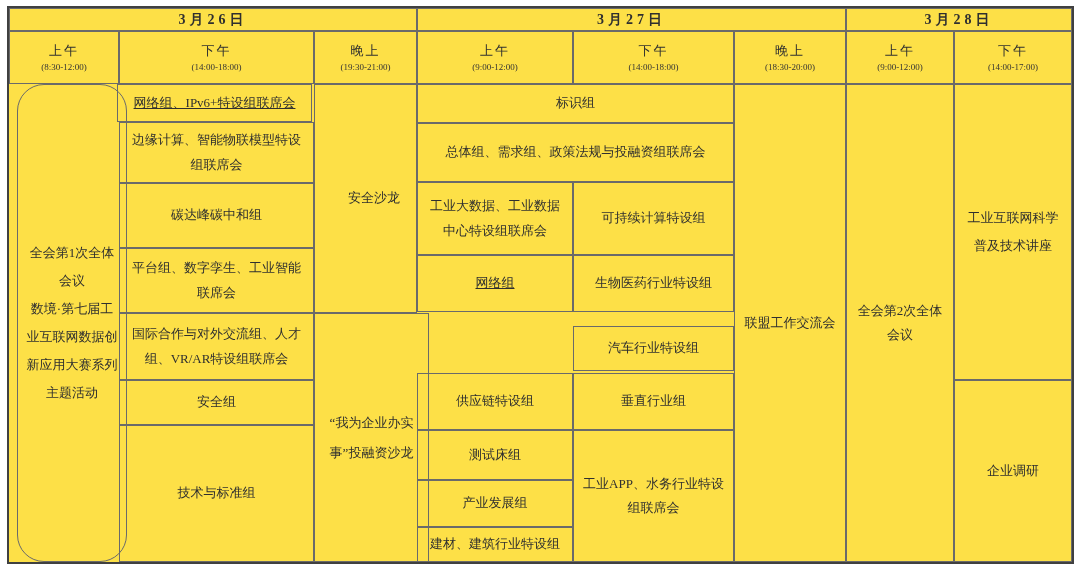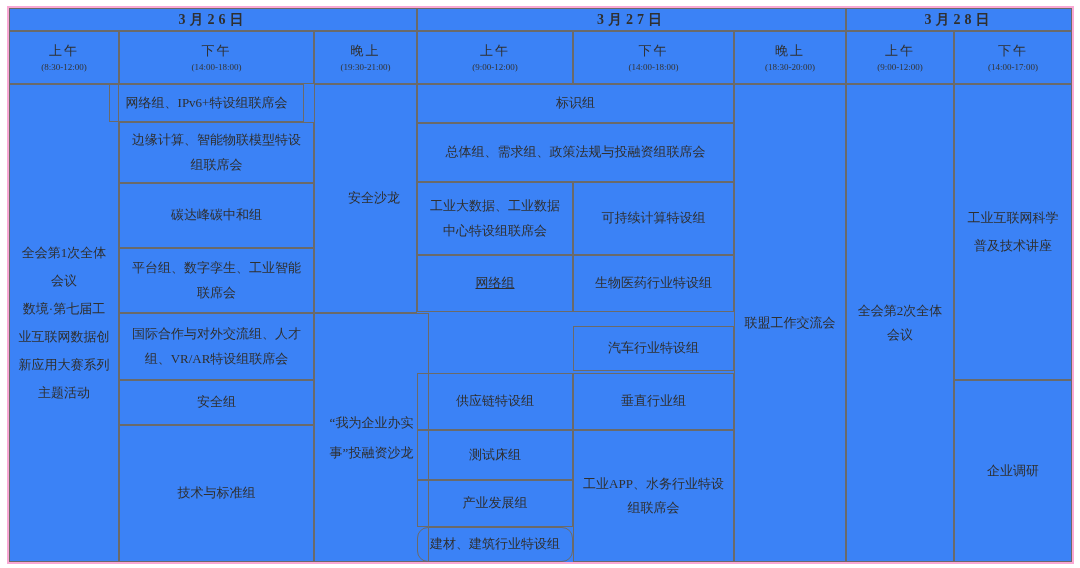--- a/index.html
+++ b/index.html
@@ -10,23 +10,23 @@
     background: #ffffff;
     overflow: hidden;
     font-family: "Liberation Serif", "DejaVu Serif", serif;
   }
   .schedule {
     position: absolute;
     left: 7px;
     top: 6px;
     width: 1063px;
     height: 554px;
-    border: 2px solid #f9a8d4;
+    border: 2px solid #404040;
     box-sizing: content-box;
-    background: #3b82f6;
+    background: #fde047;
   }
   .cell {
     position: absolute;
     box-sizing: border-box;
     border: 1px solid #6a6a6a;
     display: flex;
     flex-direction: column;
     align-items: center;
     justify-content: center;
     text-align: center;
@@ -93,45 +93,45 @@
   </div>
   <div class="cell" style="left:837px; top:23px; width:108px; height:53px;">
     <span class="period-name">上午</span>
     <span class="period-time">(9:00-12:00)</span>
   </div>
   <div class="cell" style="left:945px; top:23px; width:118px; height:53px;">
     <span class="period-name">下午</span>
     <span class="period-time">(14:00-17:00)</span>
   </div>
 
-  <div class="cell tall" style="left:0; top:76px; width:110px; height:478px;">
+  <div class="cell tall" style="left:8px; top:76px; width:110px; height:478px;border-radius:27px;">
     <div>全会第1次全体会议</div>
     <div>数境·第七届工业互联网数据创新应用大赛系列主题活动</div>
   </div>
 
-  <div class="cell" style="left:100px; top:76px; width:195px; height:38px;">网络组、IPv6+特设组联席会</div>
+  <div class="cell" style="left:108px; top:76px; width:195px; height:38px;text-decoration:underline;">网络组、IPv6+特设组联席会</div>
   <div class="cell" style="left:110px; top:114px; width:195px; height:61px;">边缘计算、智能物联模型特设组联席会</div>
   <div class="cell" style="left:110px; top:240px; width:195px; height:65px;">平台组、数字孪生、工业智能联席会</div>
   <div class="cell" style="left:110px; top:175px; width:195px; height:65px;">碳达峰碳中和组</div>
   <div class="cell" style="left:110px; top:305px; width:195px; height:67px;">国际合作与对外交流组、人才组、VR/AR特设组联席会</div>
   <div class="cell" style="left:110px; top:372px; width:195px; height:45px;">安全组</div>
   <div class="cell" style="left:110px; top:417px; width:195px; height:137px;">技术与标准组</div>
 
   <div class="cell" style="left:305px; top:76px; width:103px; height:229px;padding-left:24px;">安全沙龙</div>
   <div class="cell vtall" style="left:305px; top:305px; width:115px; height:249px;">“我为企业办实事”投融资沙龙</div>
 
   <div class="cell" style="left:408px; top:76px; width:317px; height:39px;">标识组</div>
   <div class="cell" style="left:408px; top:115px; width:317px; height:59px;">总体组、需求组、政策法规与投融资组联席会</div>
 
   <div class="cell" style="left:408px; top:174px; width:156px; height:73px;">工业大数据、工业数据中心特设组联席会</div>
   <div class="cell" style="left:408px; top:247px; width:156px; height:57px;text-decoration:underline;">网络组</div>
   <div class="cell" style="left:408px; top:365px; width:156px; height:57px;">供应链特设组</div>
   <div class="cell" style="left:408px; top:422px; width:156px; height:50px;">测试床组</div>
   <div class="cell" style="left:408px; top:472px; width:156px; height:47px;">产业发展组</div>
-  <div class="cell" style="left:408px; top:519px; width:156px; height:35px;border-radius:11px;">建材、建筑行业特设组</div>
+  <div class="cell" style="left:408px; top:519px; width:156px; height:35px;">建材、建筑行业特设组</div>
 
   <div class="cell" style="left:564px; top:174px; width:161px; height:73px;">可持续计算特设组</div>
   <div class="cell" style="left:564px; top:247px; width:161px; height:57px;">生物医药行业特设组</div>
   <div class="cell" style="left:564px; top:318px; width:161px; height:45px;">汽车行业特设组</div>
   <div class="cell" style="left:564px; top:365px; width:161px; height:57px;">垂直行业组</div>
   <div class="cell" style="left:564px; top:422px; width:161px; height:132px;">工业APP、水务行业特设组联席会</div>
 
   <div class="cell" style="left:725px; top:76px; width:112px; height:478px;">联盟工作交流会</div>
 
   <div class="cell" style="left:837px; top:76px; width:108px; height:478px;">全会第2次全体会议</div>

